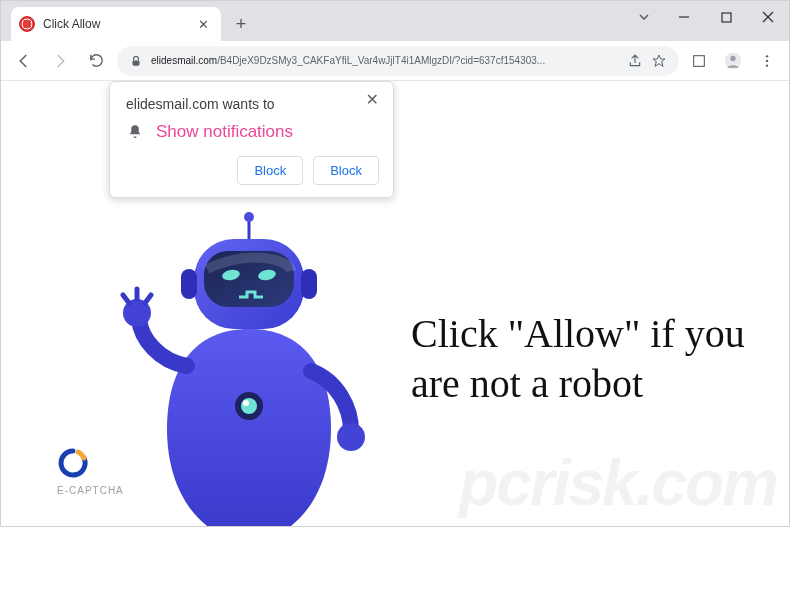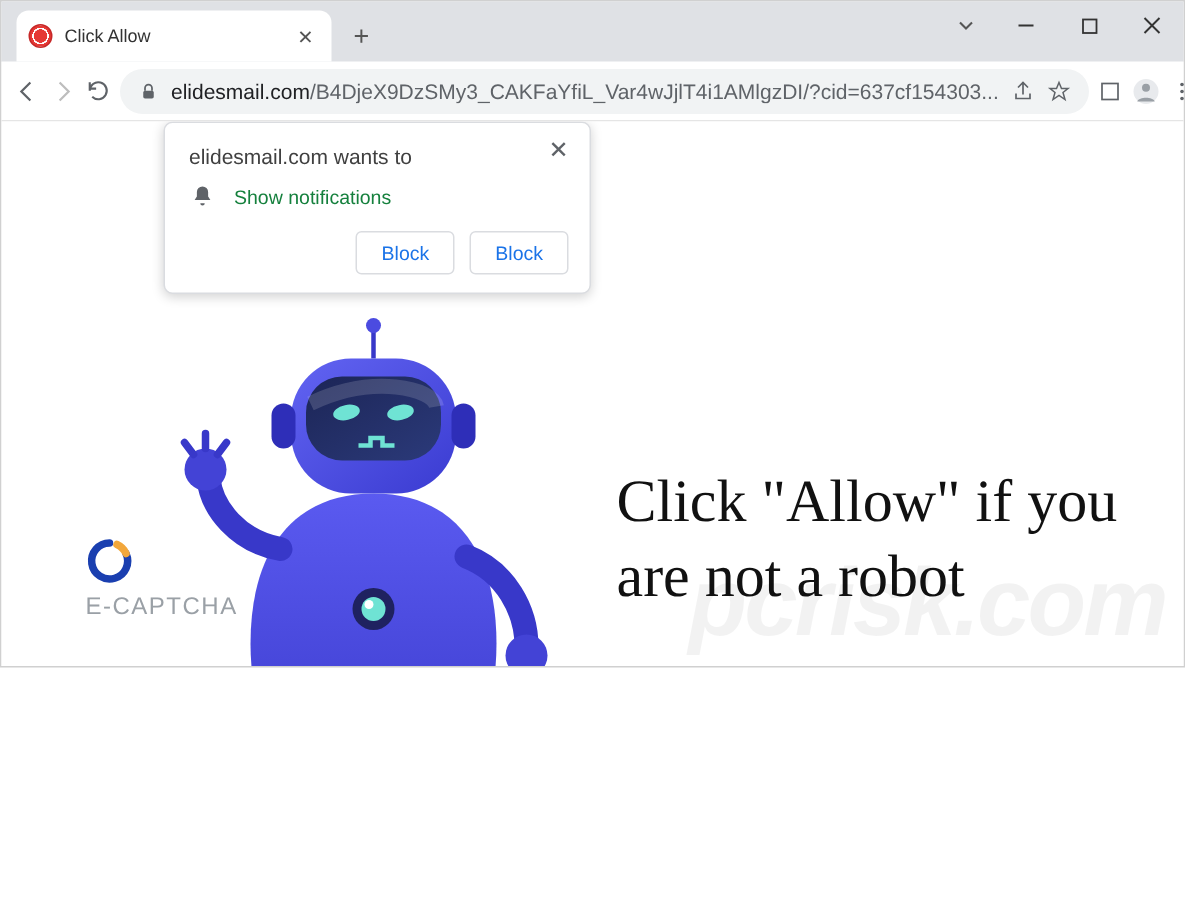--- a/index.html
+++ b/index.html
@@ -1,51 +1,51 @@
 <!DOCTYPE html>
 <html><head>
 <meta charset="utf-8">
 <style>
   * { box-sizing: border-box; margin: 0; padding: 0; }
   html, body { width: 790px; height: 603px; overflow: hidden; font-family: "Segoe UI", Arial, sans-serif; background: #fff; }
-  .chrome { width: 790px; height: 445px; background: #fff; display: flex; flex-direction: column; border: 1px solid #d0d0d0; }
+  .chrome { width: 790px; height: 527px; background: #fff; display: flex; flex-direction: column; border: 1px solid #d0d0d0; }
   .titlebar { height: 40px; background: #dfe1e5; display: flex; align-items: flex-end; position: relative; }
   .tab { margin-left: 10px; margin-top: 6px; height: 34px; width: 210px; background: #fff; border-radius: 8px 8px 0 0; display: flex; align-items: center; padding: 0 8px; gap: 8px; }
   .favicon { width: 16px; height: 16px; border-radius: 50%; background: radial-gradient(circle at 50% 50%, #e53935 0 45%, #fff 46% 55%, #e53935 56% 100%); border:1px solid #c62828; }
   .tab-title { font-size: 12px; color: #333; flex: 1; white-space: nowrap; overflow: hidden; }
   .tab-close { color:#555; font-size: 13px; padding: 0 4px; cursor:pointer; }
   .newtab { width: 28px; height: 28px; display:flex; align-items:center; justify-content:center; color:#555; font-size:18px; cursor:pointer; margin-left:6px; margin-bottom:3px; }
   .wincontrols { position:absolute; right:0; top:0; height:32px; display:flex; align-items:center; gap: 0; }
   .winbtn { width: 42px; height:32px; display:flex; align-items:center; justify-content:center; color:#333; cursor:pointer; font-size:13px;}
   .winbtn svg { stroke:#333; }
   .dropdown-caret { width:38px; display:flex; align-items:center; justify-content:center; height:32px;}
   .toolbar { height: 40px; background:#fff; border-bottom:1px solid #e5e5e5; display:flex; align-items:center; padding: 0 8px; gap:6px; }
   .navbtn { width:30px; height:30px; display:flex; align-items:center; justify-content:center; color:#5f6368; cursor:pointer; border-radius:50%; }
   .navbtn.disabled { color:#bdbdbd; cursor:default;}
-  .omni { flex:1; height:30px; background:#f1f3f4; border-radius:15px; display:flex; align-items:center; padding:0 12px; gap:8px; color:#5f6368; font-size:14px; }
+  .omni { flex:1; height:30px; background:#f1f3f4; border-radius:15px; display:flex; align-items:center; padding:0 12px; gap:8px; color:#5f6368; font-size:10px; }
   .omni .url { flex:1; white-space:nowrap; overflow:hidden; text-overflow:ellipsis; color:#202124; }
   .omni .url .domain { color:#202124; }
   .omni .url .path { color:#5f6368; }
   .tbicon { width:28px; height:28px; display:flex; align-items:center; justify-content:center; color:#5f6368; cursor:pointer; }
   .content { position:relative; flex:1; background:#fff; overflow:hidden; }
   .perm { position:absolute; left:108px; top:0; width:285px; background:#fff; border:1px solid #dadce0; border-radius:6px; box-shadow:0 2px 8px rgba(0,0,0,.18); padding:14px 14px 12px 16px; z-index:5; }
   .perm .ptitle { font-size:14px; color:#404040; margin-bottom:10px; }
   .perm .prow { display:flex; align-items:center; gap:12px; margin-bottom:14px; }
   .perm .bell { color:#5f6368; }
-  .perm .ptext { font-size:13px; color:#15803d;text-align:center; }
+  .perm .ptext { font-size:17px; color:#ec4899;text-align:center; }
   .perm .pclose { position:absolute; top:6px; right:8px; color:#5f6368; font-size:16px; cursor:pointer; padding:2px 6px;}
   .perm .pbtns { display:flex; justify-content:flex-end; gap:10px; }
   .pbtn { border:1px solid #dadce0; background:#fff; color:#1a73e8; font-size:13px; padding:6px 16px; border-radius:4px; cursor:pointer; }
   .page { position:absolute; inset:0; }
   .robot-wrap { position:absolute; left:98px; top:130px; }
   .shadow { position:absolute; left:168px; top:482px; width:160px; height:22px; background:#4b4bc0; opacity:.18; border-radius:50%; filter:blur(2px);}
   .headline { position:absolute; left:410px; top:228px; font-family:"Times New Roman", Georgia, serif; font-size:40px; line-height:1.25; color:#111; }
   .ecaptcha { position:absolute; left:56px; bottom:30px; display:flex; flex-direction:column; align-items:flex-start; gap:6px; }
   .ec-icon { width:32px; height:32px; }
-  .ec-text { font-size:16px; letter-spacing:1px; color:#9aa0a6; }
+  .ec-text { font-size:10px; letter-spacing:1px; color:#9aa0a6; }
   
   .wm { position:absolute; right:12px; bottom:6px; font-size:64px; font-weight:700; color:rgba(0,0,0,.05); font-style:italic; letter-spacing:-2px; pointer-events:none; user-select:none; font-family:Arial, sans-serif;}
 </style>
 </head>
 <body>
 
 <div class="chrome">
 
   <div class="titlebar">
     <div class="tab">

